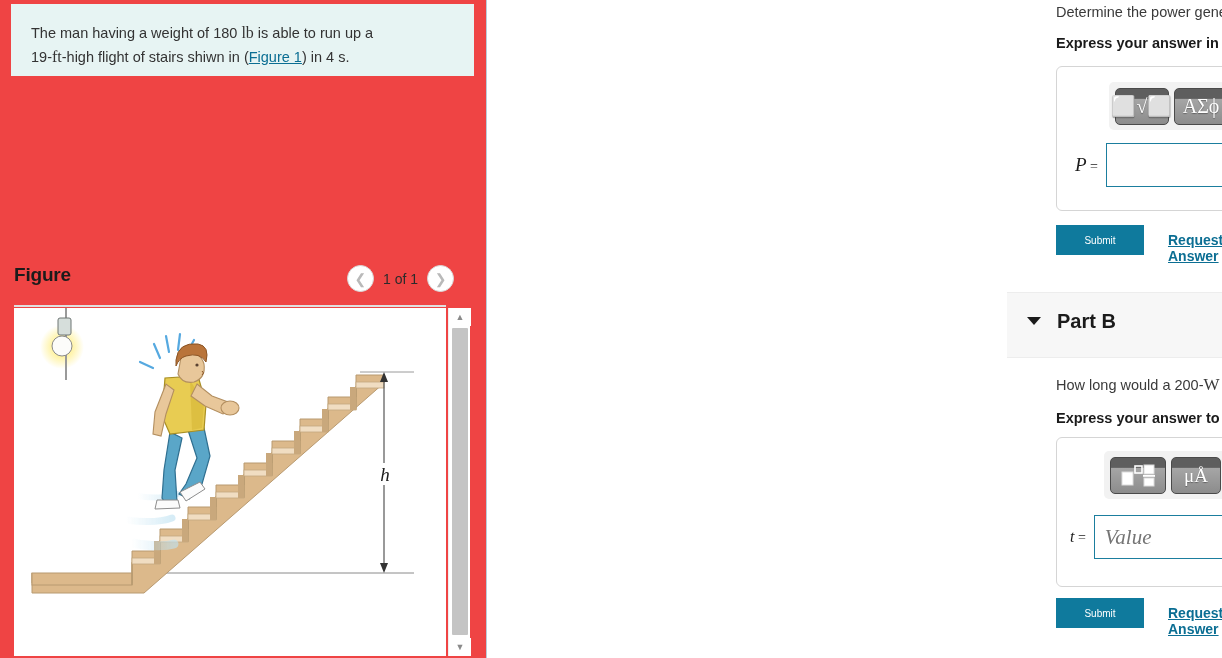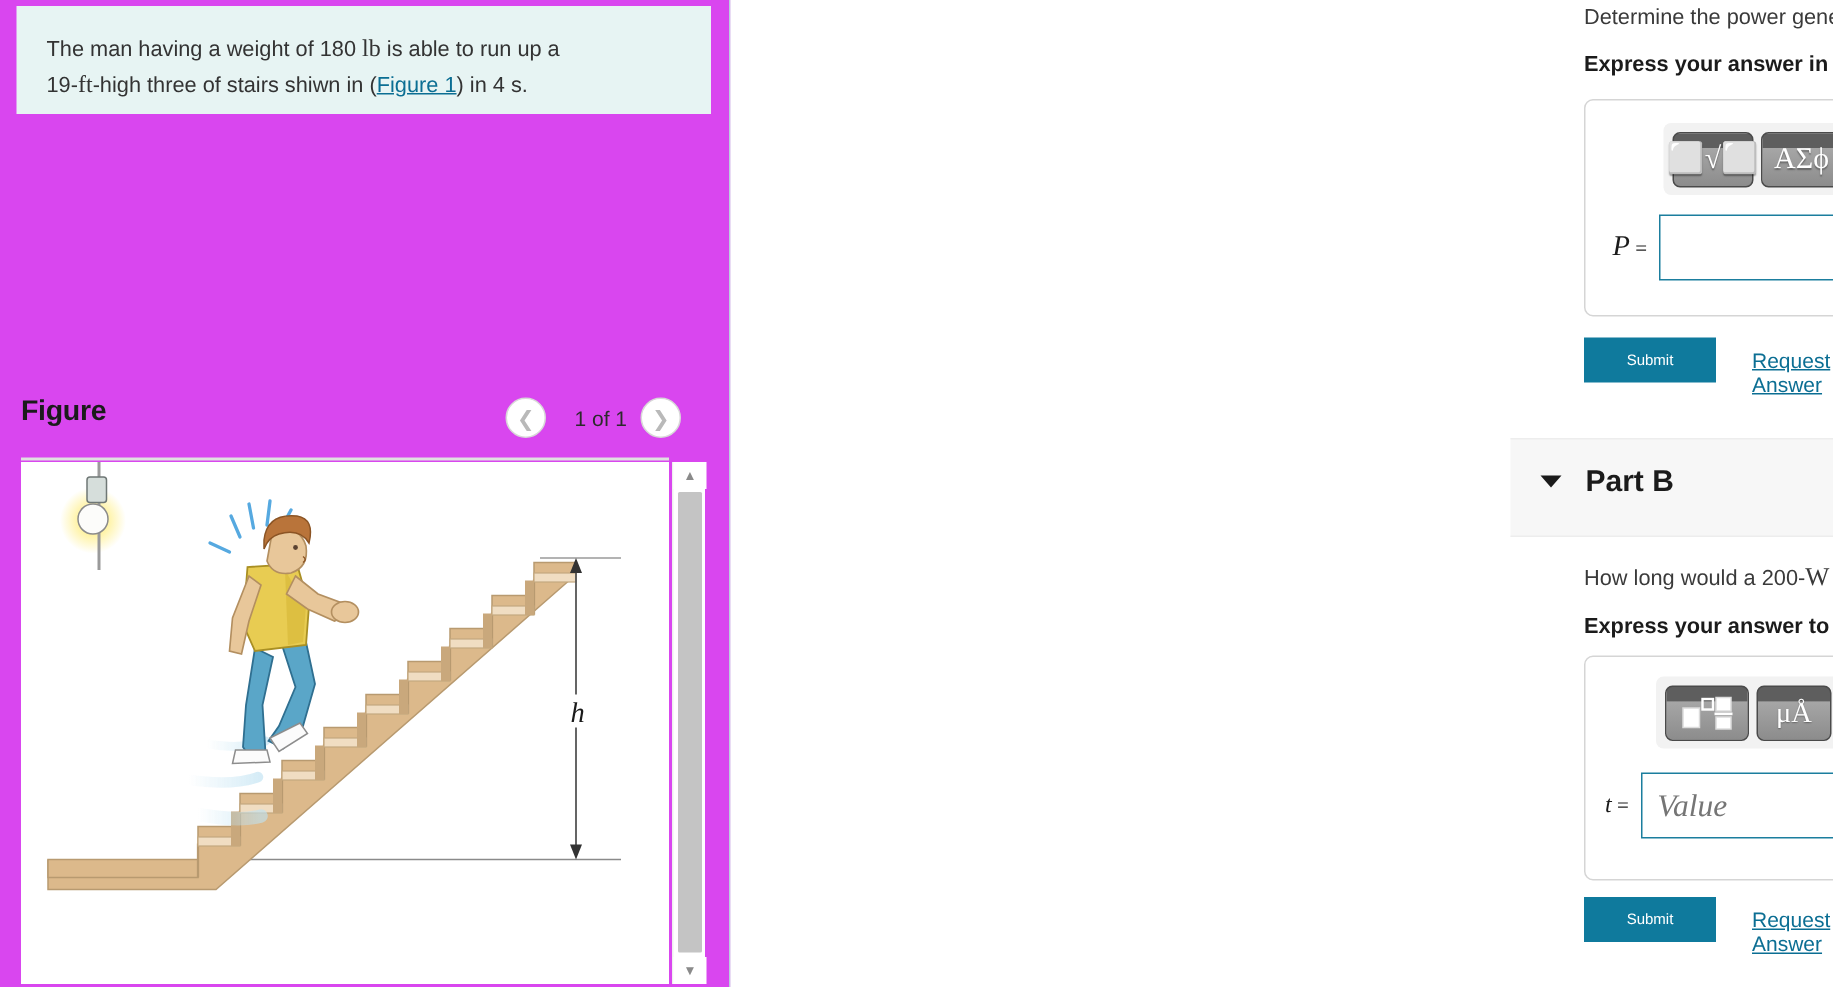--- a/index.html
+++ b/index.html
@@ -11,21 +11,21 @@
     overflow:hidden;
     position:relative;
   }
   .page{position:absolute;inset:0;display:flex;}
 
   
   .left-panel{
     width:487px;height:658px;position:relative;
     border-right:1px solid #b8cddb;
     box-sizing:border-box;
-    background:#d946ef;
+    background:#ef4444;
   }
   .question-box{
     position:absolute;left:11px;top:4px;width:463px;height:72px;
     background:#e7f4f3;
     box-sizing:border-box;
   }
   .question-text{
     position:absolute;left:20px;top:17px;width:425px;
     font-size:14.5px;line-height:23px;color:#333;
   }
@@ -41,21 +41,21 @@
     letter-spacing:-0.2px;
   }
   .fig-nav{position:absolute;right:20px;top:3px;display:flex;align-items:center;gap:9px;}
   .nav-circle{
     width:27px;height:27px;border-radius:50%;
     border:1px solid #d8d8d8;background:#fff;
     display:flex;align-items:center;justify-content:center;
     color:#b9b9b9;font-size:14px;line-height:1;
     box-sizing:border-box;
   }
-  .nav-count{font-size:14px;color:#2b2b2b;margin-left:10px;}
+  .nav-count{font-size:14px;color:#2b2b2b;}
   .figure-divider{
     position:absolute;left:14px;top:305px;width:432px;height:2px;background:#e0e0e0;
   }
 
   .figure-viewport{
     position:absolute;left:14px;top:308px;width:432px;height:348px;
     background:#fff;overflow:hidden;
   }
   .figure-art{position:absolute;left:0;top:0;width:432px;height:348px;}
 
@@ -141,21 +141,21 @@
   #input-value{width:181px;}
 
   .submit-btn{
     position:absolute;background:#0f7a9d;color:#fff;border:0;
     font-family:"Liberation Sans", sans-serif;font-size:10px;
     width:88px;height:30px;cursor:pointer;
   }
   #submit-a{left:569px;top:225px;}
   #submit-b{left:569px;top:598px;}
   .req-link{
-    position:absolute;color:#0b6e93;font-size:14px;font-weight:normal;
+    position:absolute;color:#0b6e93;font-size:14px;font-weight:bold;
     text-decoration:underline;cursor:pointer;
   }
   #request-a{left:681px;top:232px;}
   #request-b{left:681px;top:605px;}
 
   .partB-header{
     position:absolute;left:520px;top:292px;width:702px;height:66px;
     background:#f7f7f7;border-top:1px solid #ededed;border-bottom:1px solid #ededed;
     box-sizing:border-box;
   }
@@ -174,21 +174,21 @@
 </head>
 <body>
 
 <div class="page">
 
   <div class="left-panel">
 
     <div class="question-box">
       <div class="question-text">
         <span>The man having a weight of 180 </span><span class="serif-unit">lb</span><span> is able to run up a</span><br>
-        <span>19-</span><span class="serif-unit">ft</span><span>-high three of stairs shiwn in (</span><span class="fig-link">Figure 1</span><span>) in 4 s.</span>
+        <span>19-</span><span class="serif-unit">ft</span><span>-high flight of stairs shiwn in (</span><span class="fig-link">Figure 1</span><span>) in 4 s.</span>
       </div>
     </div>
 
     <div class="figure-head">
       <div class="figure-title">Figure</div>
       <div class="fig-nav">
         <div class="nav-circle">❮</div>
         <div class="nav-count">1 of 1</div>
         <div class="nav-circle">❯</div>
       </div>

